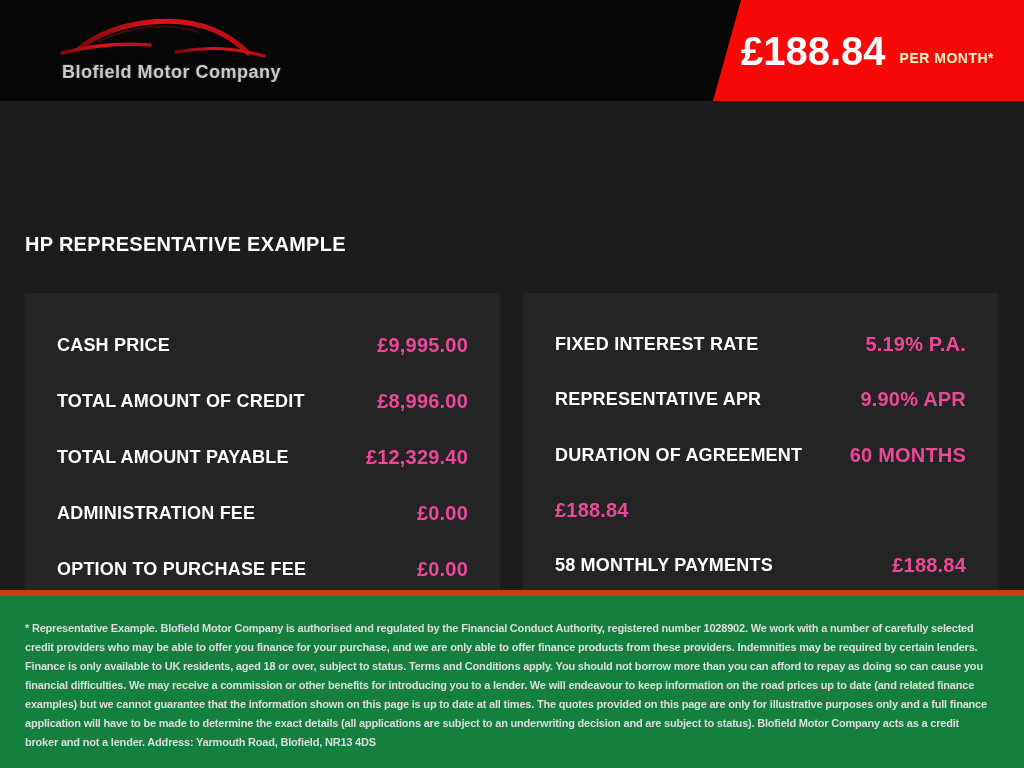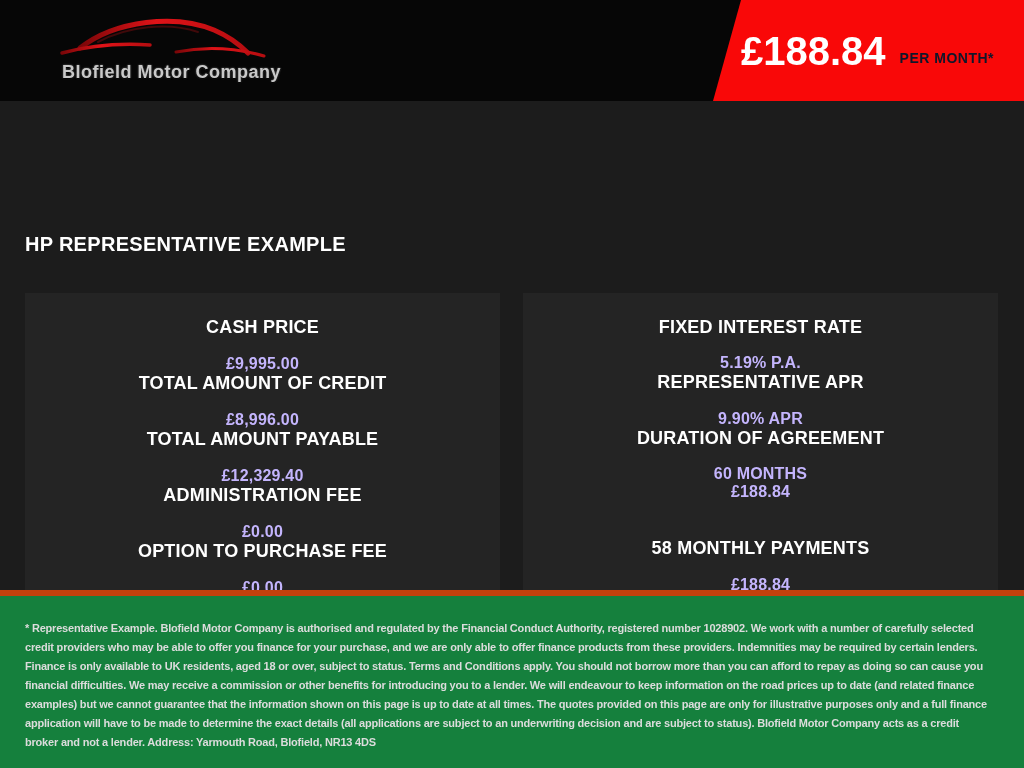--- a/index.html
+++ b/index.html
@@ -32,21 +32,21 @@
     background:#f90808;
     clip-path:polygon(36px 0, 100% 0, 100% 100%, 8px 100%);
     display:flex;align-items:center;justify-content:flex-end;
     padding-right:30px;box-sizing:border-box;
   }
   .price-big{
     color:#fff;font-size:40px;font-weight:bold;letter-spacing:0;
     line-height:1;
   }
   .price-suffix{
-    color:#0f172a;font-size:14px;font-weight:bold;letter-spacing:.5px;
+    color:#fef9c3;font-size:14px;font-weight:bold;letter-spacing:.5px;
     margin-left:14px;margin-top:14px;line-height:1;white-space:nowrap;
   }
 
   
   .main{
     position:absolute;top:101px;left:0;width:848px;height:489px;
     background:#1c1c1c;
   }
   .page-title{
     position:absolute;top:132px;left:25px;
@@ -55,28 +55,28 @@
   .panel{
     position:absolute;top:192px;height:376px;width:475px;
     background:#242424;
     box-sizing:border-box;
     display:flex;flex-direction:column;
     padding:24px 32px 20px 32px;
   }
   .panel.left{left:25px;}
   .panel.right{left:523px;}
   .row{
-    height:56px;display:flex;align-items:center;justify-content:space-between;flex-direction:column;
+    height:56px;display:flex;align-items:center;justify-content:space-between;
   }
   .row .label{
     color:#ffffff;font-size:18px;font-weight:bold;letter-spacing:.2px;
     white-space:nowrap;
   }
   .row .value{
-    color:#c4b5fd;font-size:16px;font-weight:bold;letter-spacing:.2px;
+    color:#ec4899;font-size:20px;font-weight:bold;letter-spacing:.2px;
     white-space:nowrap;text-align:right;
   }
 
   
   .footer{
     position:absolute;top:590px;left:0;width:1024px;height:178px;
     background:#15803d;
     border-top:6px solid #c2410c;
     box-sizing:border-box;
   }

